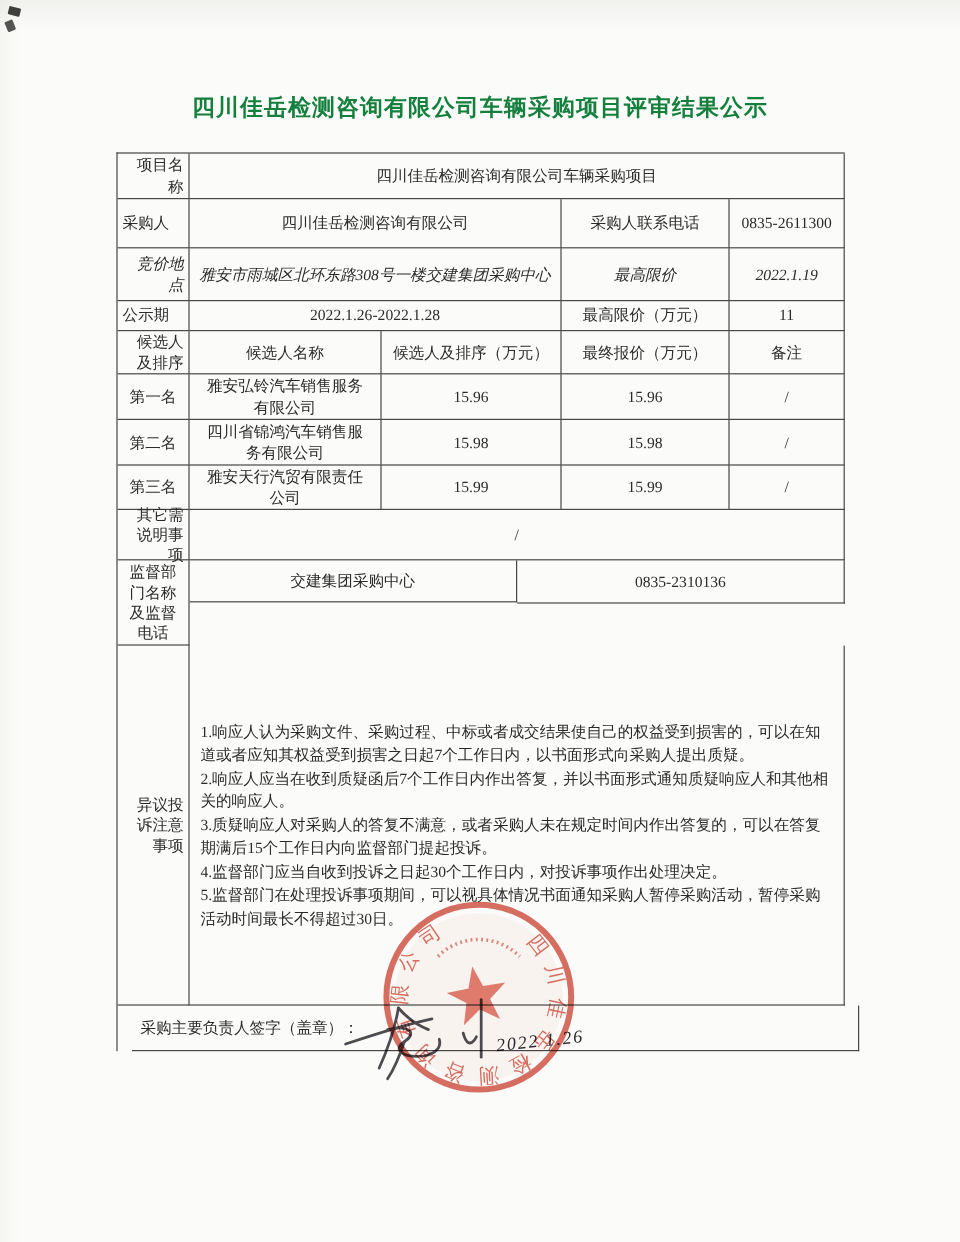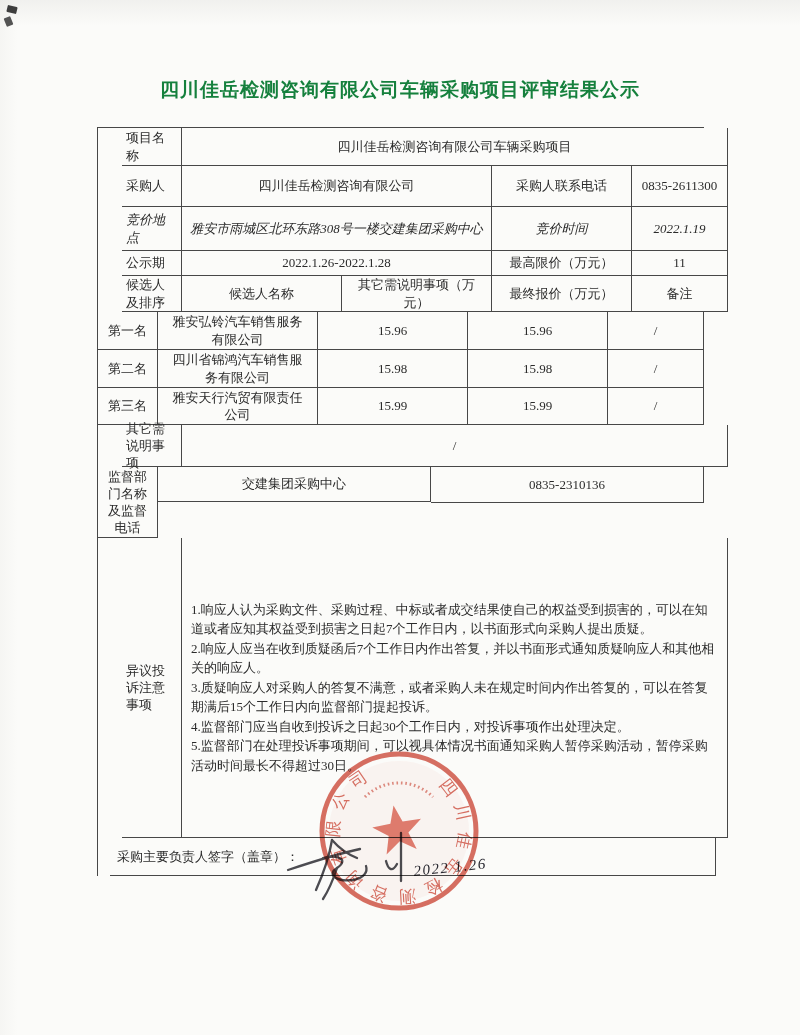--- a/index.html
+++ b/index.html
@@ -32,21 +32,21 @@
     border-top:1.5px solid #474747;border-left:1.5px solid #474747;
     font-size:13px;
   }
   .row{display:flex;}
   .cell{
     box-sizing:border-box;
     border-right:1.5px solid #474747;border-bottom:1.5px solid #474747;
     display:flex;align-items:center;justify-content:center;
     text-align:center;padding:2px 4px;line-height:1.32;
   }
-  .cell.left{justify-content:flex-start;text-align:left;margin-left:24px;}
+  .cell.left{justify-content:flex-start;text-align:right;}
   .w60{width:60px;flex:none;text-align:center;}
   .w310{width:310px;flex:none;}
   .w140{width:140px;flex:none;}
   .w96{width:96px;flex:none;}
   .w546{width:546px;flex:none;}
   .w160{width:160px;flex:none;padding:2px 12px;}
   .w150{width:150px;flex:none;}
   .w606{width:606px;flex:none;}
   .h38{height:38px;} .h41{height:41px;} .h44{height:44px;font-style:italic;} .h25{height:25px;}
   .h36{height:36px;} .h37{height:37px;} .h42{height:42px;} .h35{height:35px;}
@@ -87,35 +87,35 @@
     <div class="row h41">
       <div class="cell w60 left">采购人</div>
       <div class="cell w310">四川佳岳检测咨询有限公司</div>
       <div class="cell w140">采购人联系电话</div>
       <div class="cell w96">0835-2611300</div>
     </div>
 
     <div class="row h44">
       <div class="cell w60 left">竞价地点</div>
       <div class="cell w310">雅安市雨城区北环东路308号一楼交建集团采购中心</div>
-      <div class="cell w140">竞价时间</div>
+      <div class="cell w140">最高限价</div>
       <div class="cell w96">2022.1.19</div>
     </div>
 
     <div class="row h25">
       <div class="cell w60 left">公示期</div>
       <div class="cell w310">2022.1.26-2022.1.28</div>
       <div class="cell w140">最高限价（万元）</div>
       <div class="cell w96">11</div>
     </div>
 
     <div class="row h36">
       <div class="cell w60 left">候选人及排序</div>
       <div class="cell w160">候选人名称</div>
-      <div class="cell w150">其它需说明事项（万元）</div>
+      <div class="cell w150">候选人及排序（万元）</div>
       <div class="cell w140">最终报价（万元）</div>
       <div class="cell w96">备注</div>
     </div>
 
     <div class="row h38">
       <div class="cell w60">第一名</div>
       <div class="cell w160">雅安弘铃汽车销售服务有限公司</div>
       <div class="cell w150">15.96</div>
       <div class="cell w140">15.96</div>
       <div class="cell w96">/</div>

